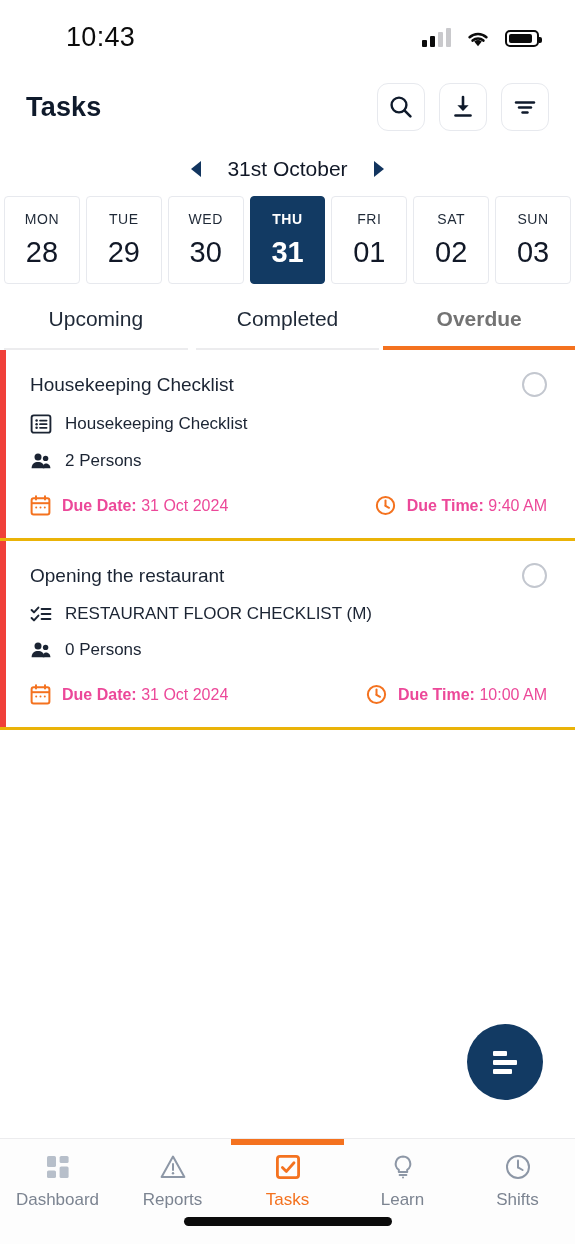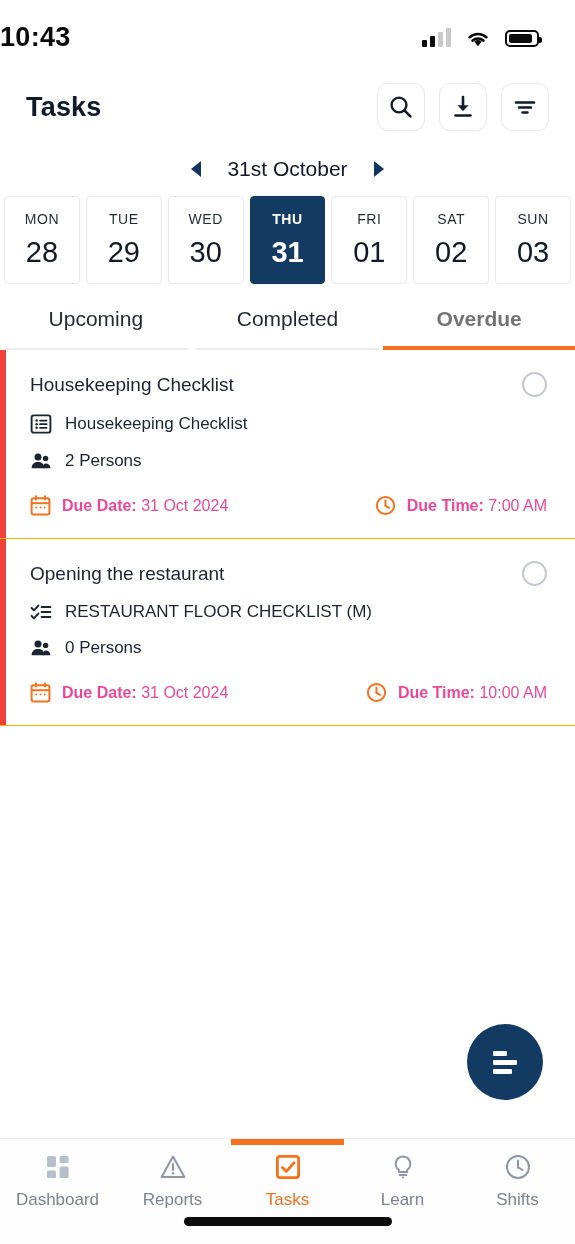--- a/index.html
+++ b/index.html
@@ -11,22 +11,22 @@
   }
   .phone { position: relative; width: 575px; height: 1244px; background:#fff; display:flex; flex-direction:column; }
 
   
   .statusbar {
     height: 68px; flex: 0 0 68px;
     display: flex; align-items: center; justify-content: space-between;
     padding: 0 36px 0 0;
   }
   .status-time {
-    font-size: 27px; font-weight: bold; color: #0b0b0b;
-    letter-spacing: .3px; padding-top: 6px;
+    font-size: 27px; font-weight: normal; color: #0b0b0b;
+    letter-spacing: .3px; padding-left: 66px; padding-top: 6px;
   }
   .status-icons { display:flex; align-items:center; gap:14px; padding-top:8px; }
   .signal { display:flex; align-items:flex-end; gap:3px; height:18px; }
   .signal i { width:5px; border-radius:1px; background:#0b0b0b; display:block; }
   .signal i:nth-child(1){ height:7px; }
   .signal i:nth-child(2){ height:11px; }
   .signal i:nth-child(3){ height:15px; background:#c9c9cc; }
   .signal i:nth-child(4){ height:19px; background:#c9c9cc; }
   .battery {
     width:34px; height:17px; border:2px solid #0b0b0b; border-radius:5px;
@@ -82,21 +82,21 @@
     font-size:21px; color:#1f2937; position:relative; cursor:pointer;
   }
   .tab .bar { position:absolute; left:4px; right:4px; bottom:0; height:2px; background:#ececee; }
   .tab.active { color:#737373; font-weight:bold; }
   .tab.active .bar { height:4px; background:#f4721f; left:0; right:0; }
 
   
   .list { flex:1 1 auto; background:#fff; overflow:hidden; }
   .task-card {
     position:relative; background:#fff; padding:22px 28px 22px 30px;
-    border-bottom:1px solid #eab308;
+    border-bottom:3px solid #eab308;
   }
   .task-card::before{
     content:""; position:absolute; left:0; top:0; bottom:0; width:6px; background:#f0403a;
   }
   .task-head { display:flex; align-items:flex-start; justify-content:space-between; }
   .task-title { font-size:19px; color:#1b2433; padding-top:2px; }
   .task-check {
     width:25px; height:25px; border:2px solid #c3c7cf; border-radius:50%; flex:0 0 25px;
     cursor:pointer;
   }
@@ -286,21 +286,21 @@
           </span>
         </div>
         <div class="due-item">
           <svg width="21" height="21" viewBox="0 0 21 21">
             <circle cx="10.5" cy="10.5" r="8.6" stroke="#f4721f" stroke-width="2" fill="none"></circle>
             <line x1="10.5" y1="5.6" x2="10.5" y2="10.8" stroke="#f4721f" stroke-width="2" stroke-linecap="round"></line>
             <line x1="10.5" y1="10.8" x2="14" y2="12.8" stroke="#f4721f" stroke-width="2" stroke-linecap="round"></line>
           </svg>
           <span class="due-text">
             <b>Due Time:</b>
-            <span>7:00 AM</span>
+            <span>9:40 AM</span>
           </span>
         </div>
       </div>
     </div>
 
     <div class="task-card">
       <div class="task-head">
         <div class="task-title">Opening the restaurant</div>
         <div class="task-check"></div>
       </div>

